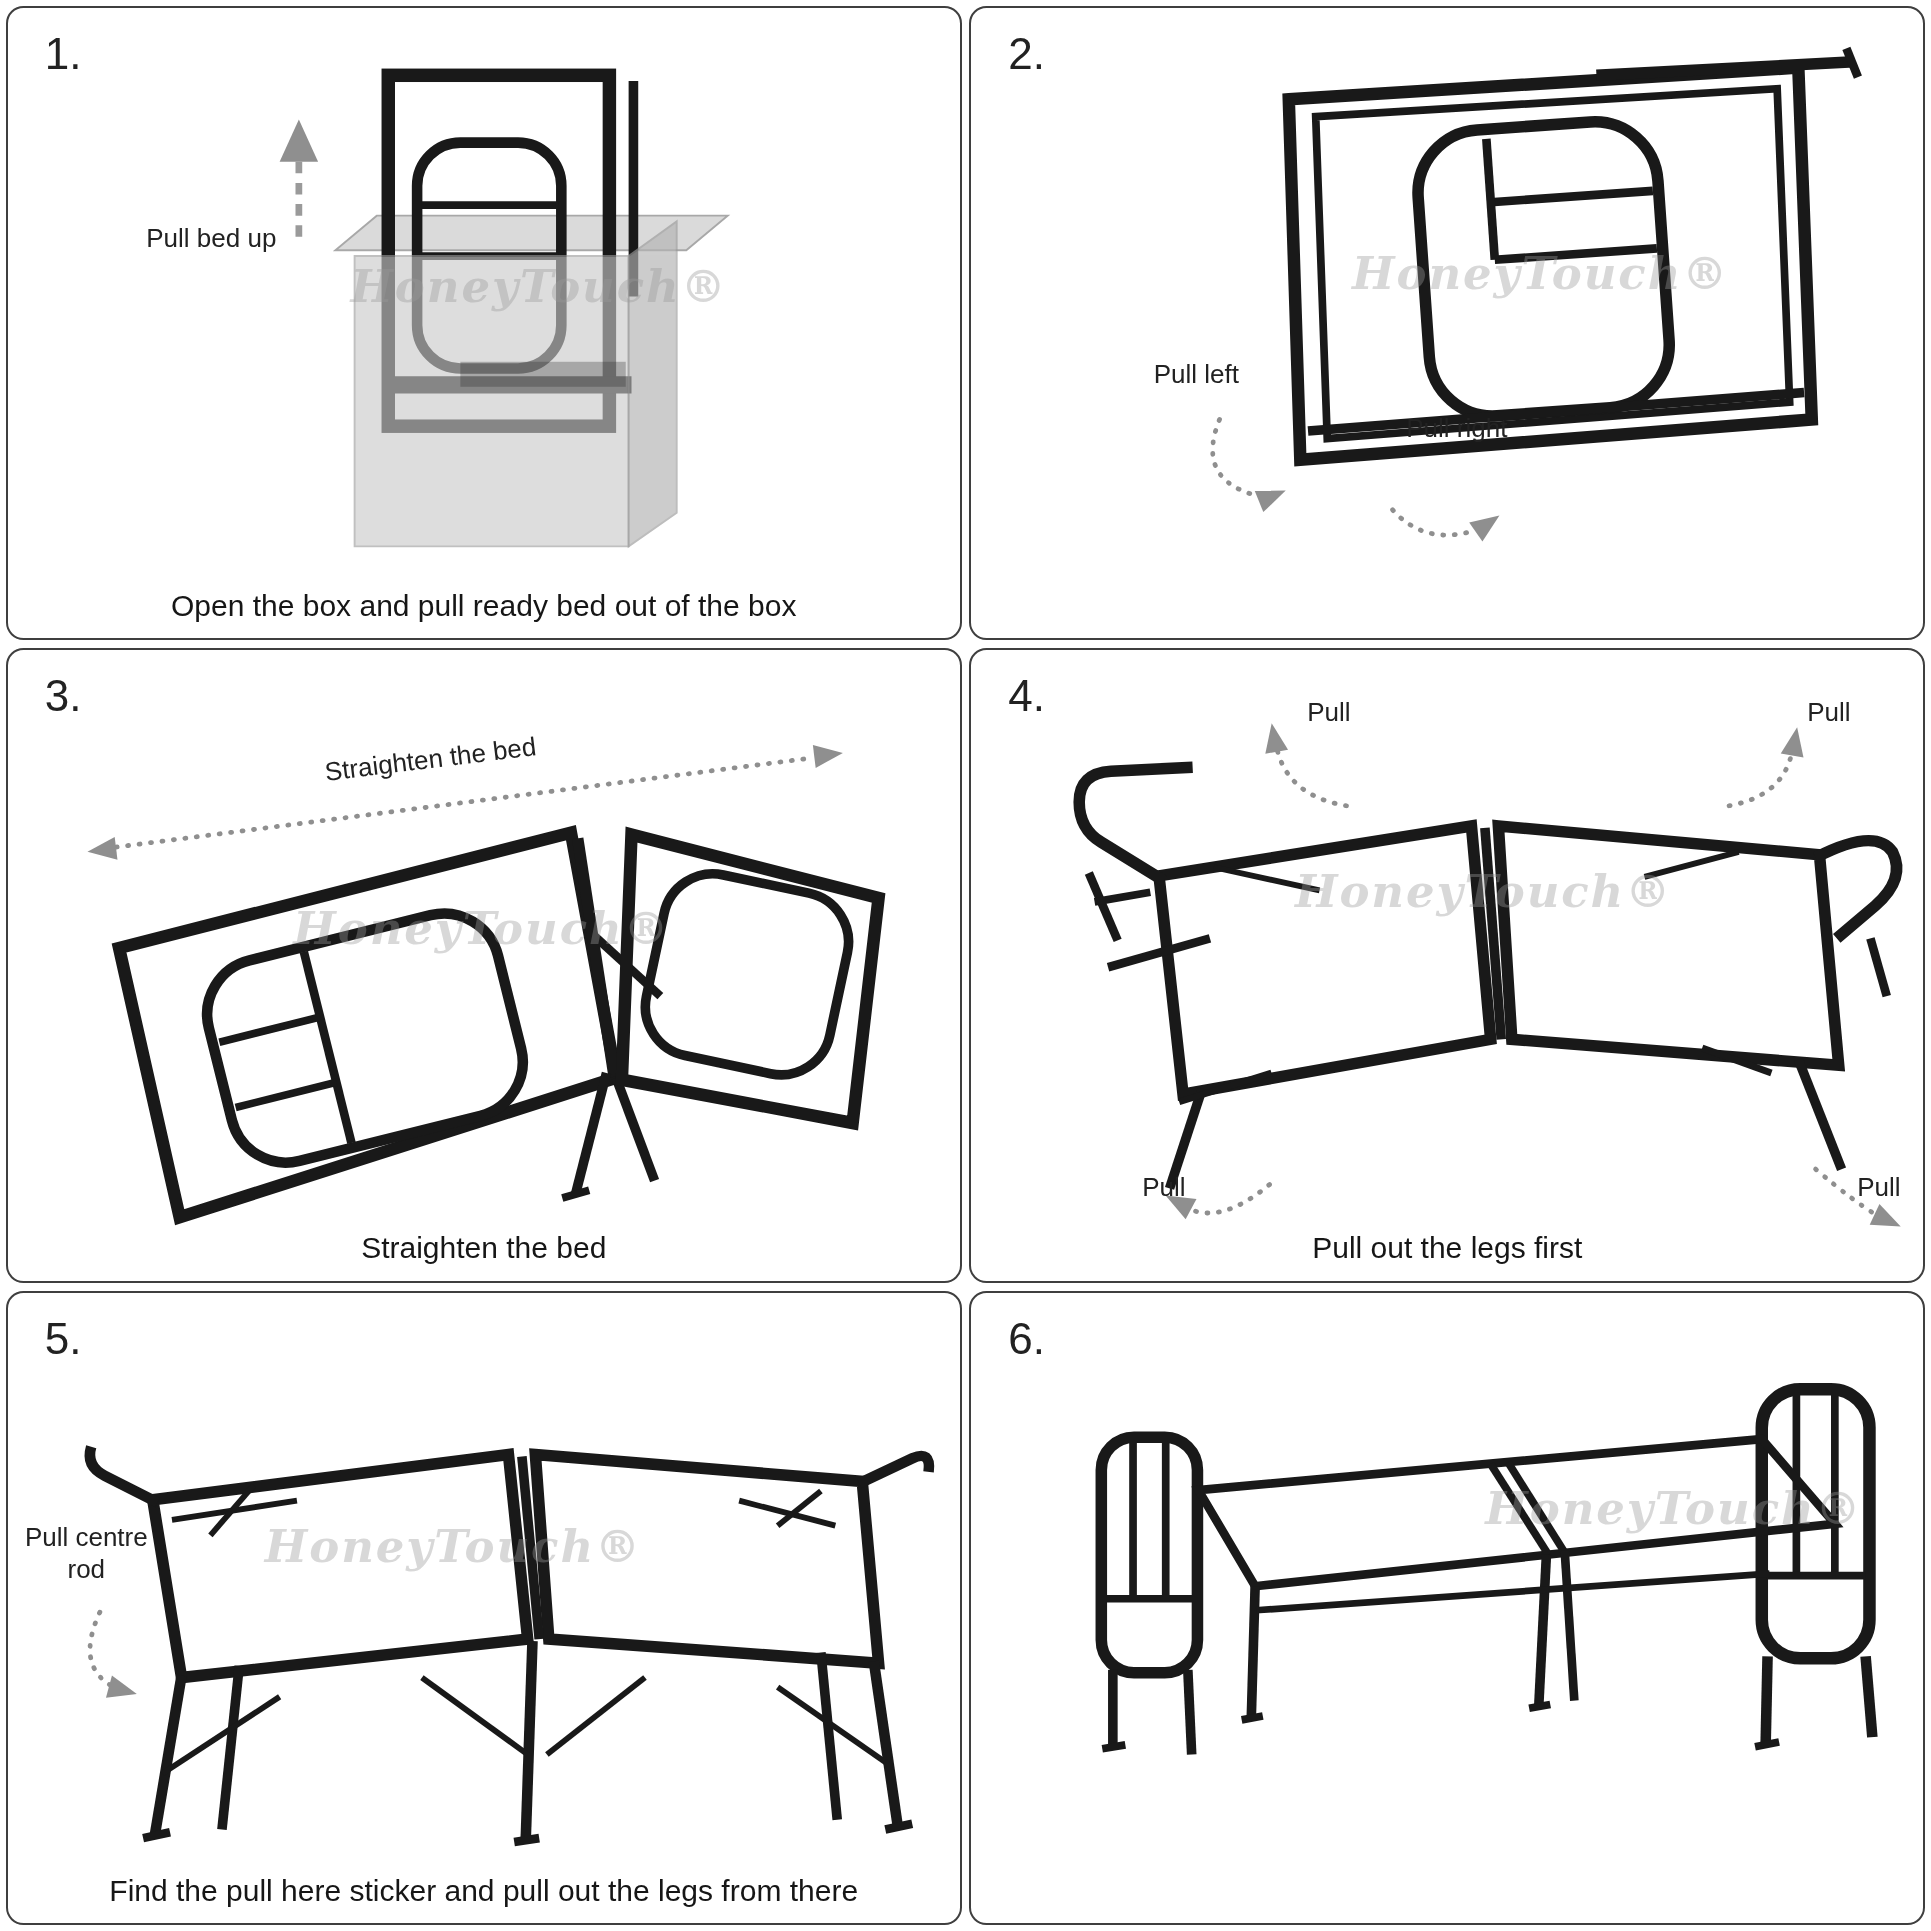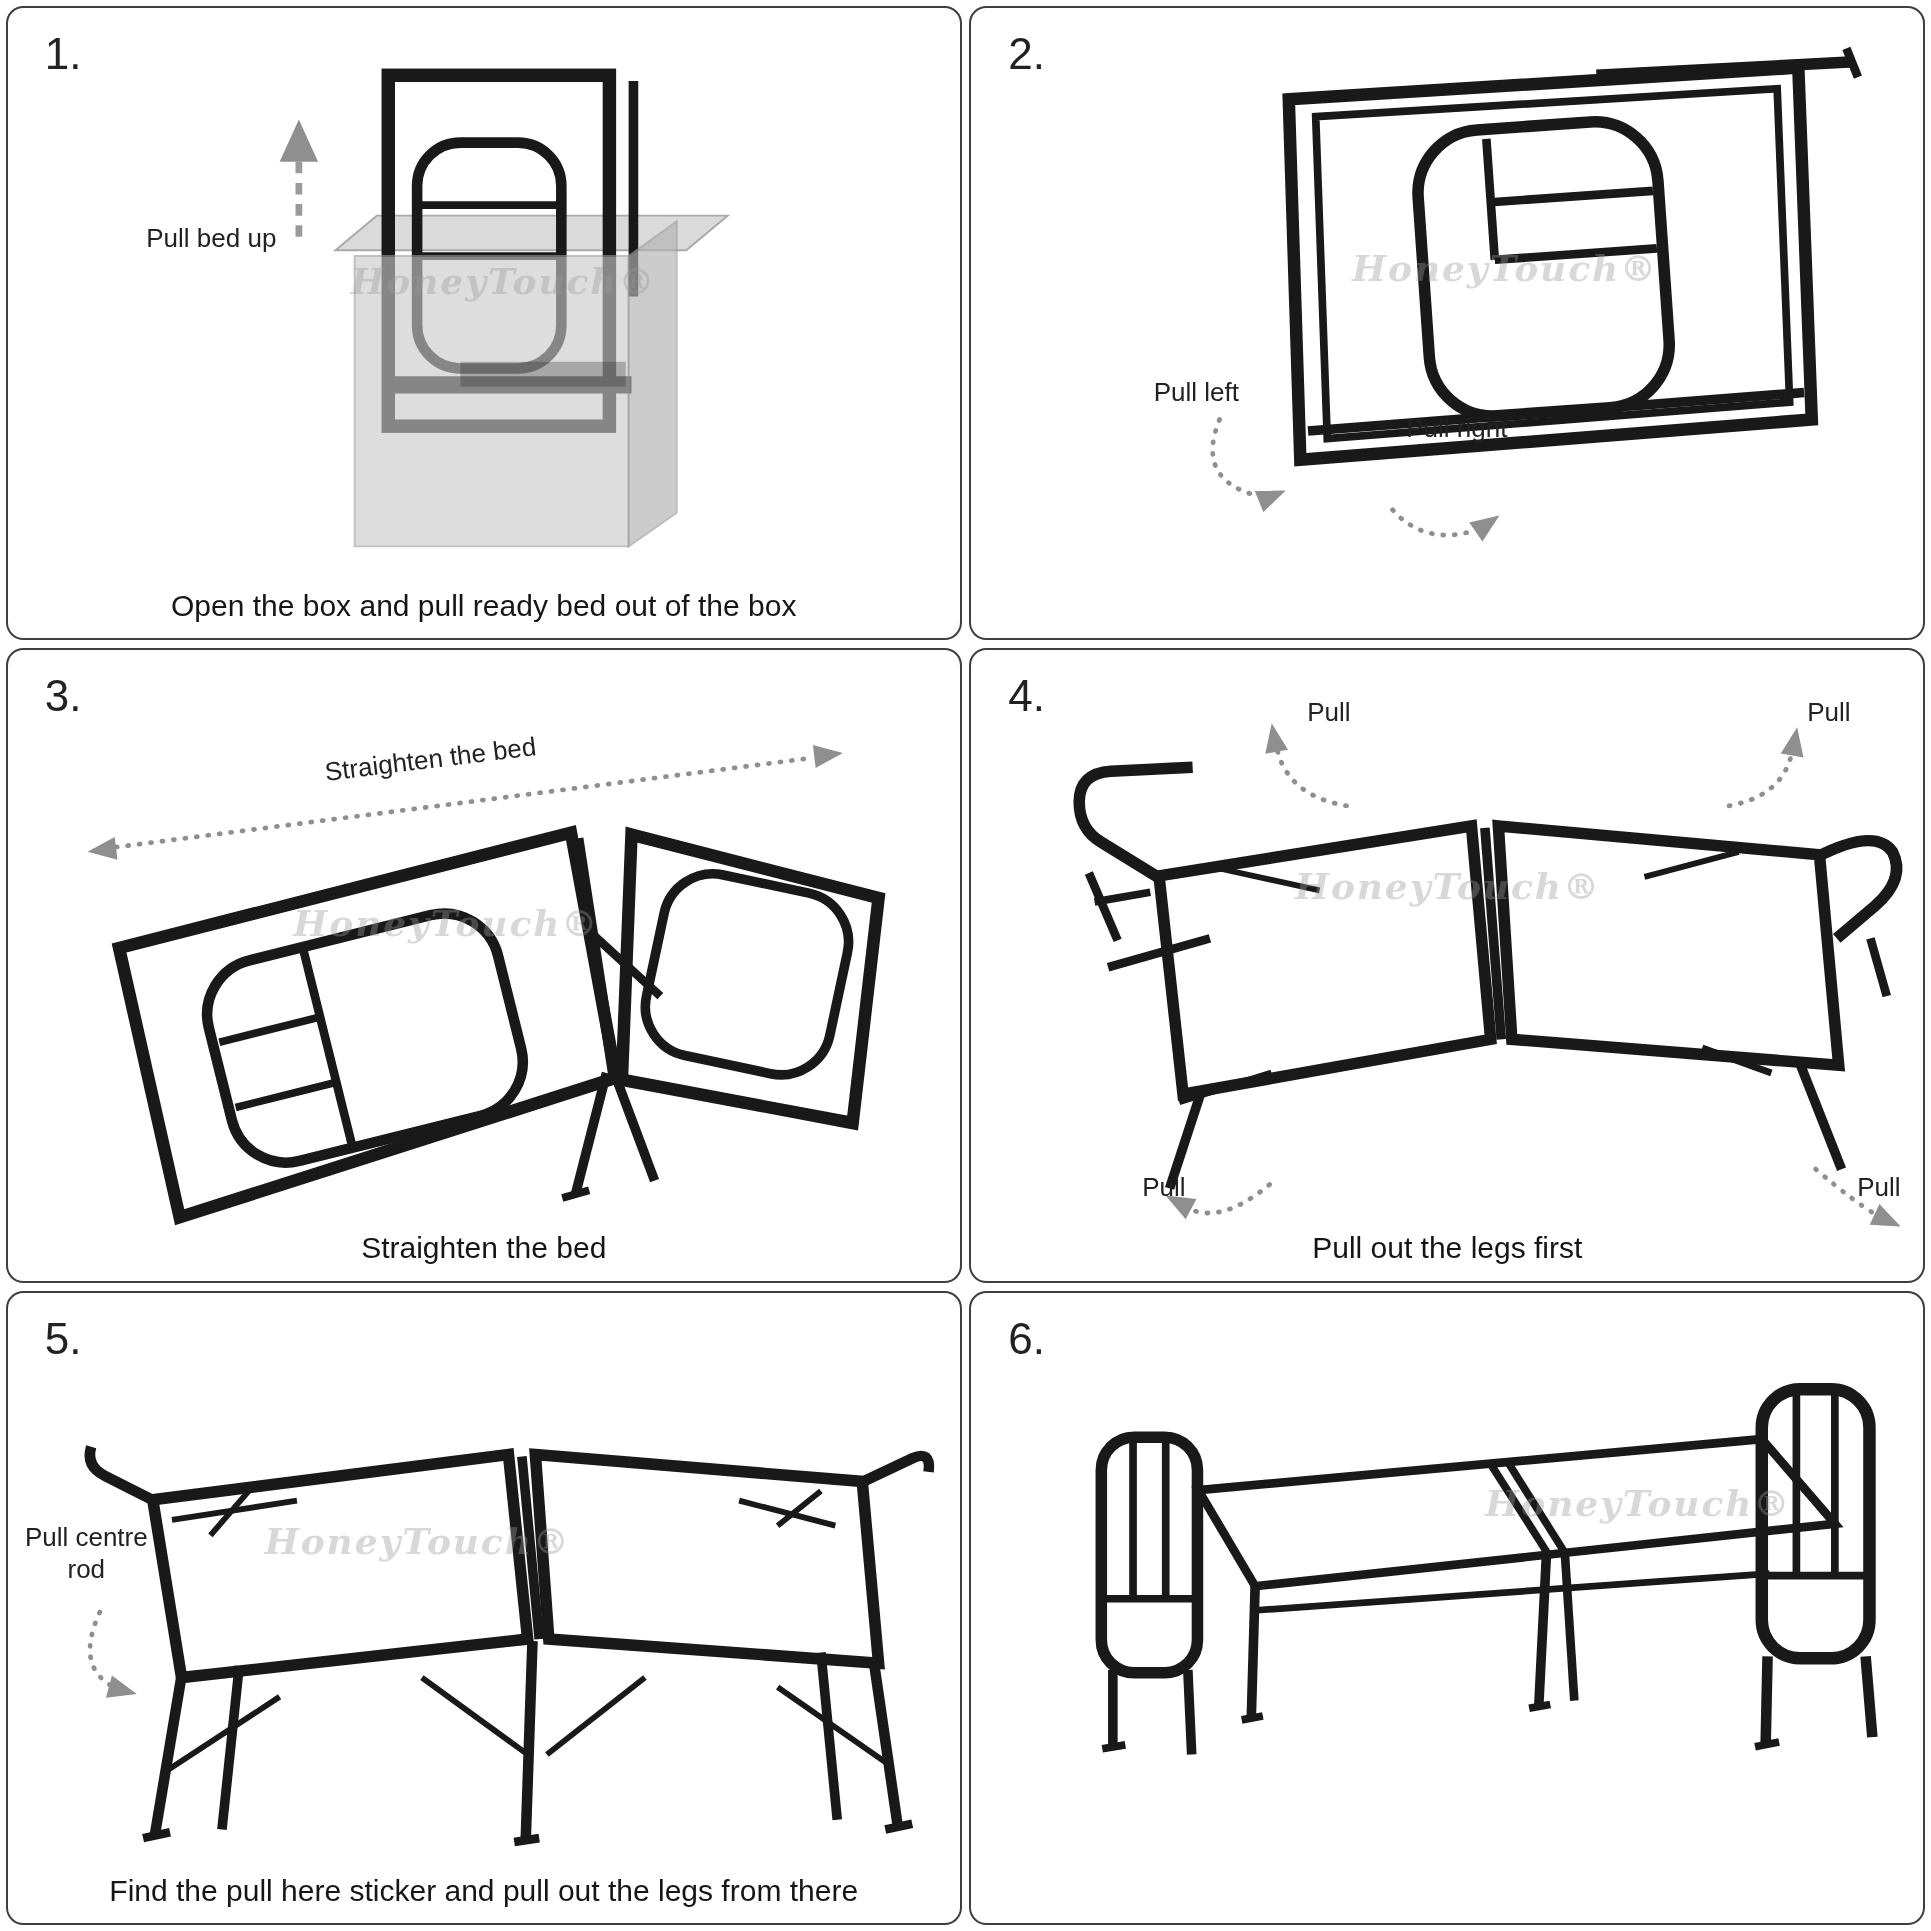--- a/index.html
+++ b/index.html
@@ -6,21 +6,21 @@
   body{width:1931px;height:1931px;font-family:"Liberation Sans", sans-serif;color:#1a1a1a;}
   .page{display:grid;grid-template-columns:1fr 1fr;grid-template-rows:1fr 1fr 1fr;
         width:1931px;height:1931px;box-sizing:border-box;padding:5.8px;gap:7.7px;background:#fff;}
   .panel{position:relative;border:2.9px solid #3f3f3f;border-radius:17.4px;background:#fff;overflow:hidden;}
   .num{position:absolute;top:21px;left:37px;font-size:44px;color:#222;}
   .caption{position:absolute;bottom:15.4px;left:0;width:100%;text-align:center;font-size:30px;color:#161616;}
   .art{position:absolute;inset:0;}
   .art svg{position:absolute;inset:0;width:100%;height:100%;}
   .lbl{position:absolute;font-size:26px;color:#222;text-align:center;line-height:1.25;}
   .watermark{position:absolute;font-family:"DejaVu Serif", serif;font-style:italic;font-weight:bold;
-             font-size:36px;color:#9a9a9a;opacity:0.38;letter-spacing:1.9px;pointer-events:none;}
+             font-size:45px;color:#9a9a9a;opacity:0.38;letter-spacing:1.9px;pointer-events:none;}
   .frame{stroke:#191919;fill:none;}
   .dots{stroke:#8f8f8f;stroke-width:5;fill:none;stroke-dasharray:1 11;stroke-linecap:round;}
   .head{fill:#8f8f8f;}
 </style>
 </head>
 <body>
 
 <div class="page">
 
   <div class="panel">
@@ -72,21 +72,21 @@
         <g>
           <path class="dots" d="M258,428 Q232,492 300,508"></path>
           <polygon class="head" points="0,-16 12,14 -12,14" transform="translate(312,508) rotate(68)"></polygon>
         </g>
         <g>
           <path class="dots" d="M438,522 Q472,560 525,543"></path>
           <polygon class="head" points="0,-16 12,14 -12,14" transform="translate(536,537) rotate(55)"></polygon>
         </g>
       </svg>
       <div class="watermark" style="left:40%;top:38%;">HoneyTouch®</div>
-      <div class="lbl" style="left:162px;top:368px;width:126px;">Pull left</div>
+      <div class="lbl" style="left:162px;top:350px;width:126px;">Pull left</div>
       <div class="lbl" style="left:413px;top:404px;width:145px;">Pull right</div>
     </div>
   </div>
 
   <div class="panel">
     <div class="num">3.</div>
     <div class="art">
       <svg viewBox="0 0 989 656">
         <g>
           <line class="dots" x1="112" y1="205" x2="838" y2="112"></line>

